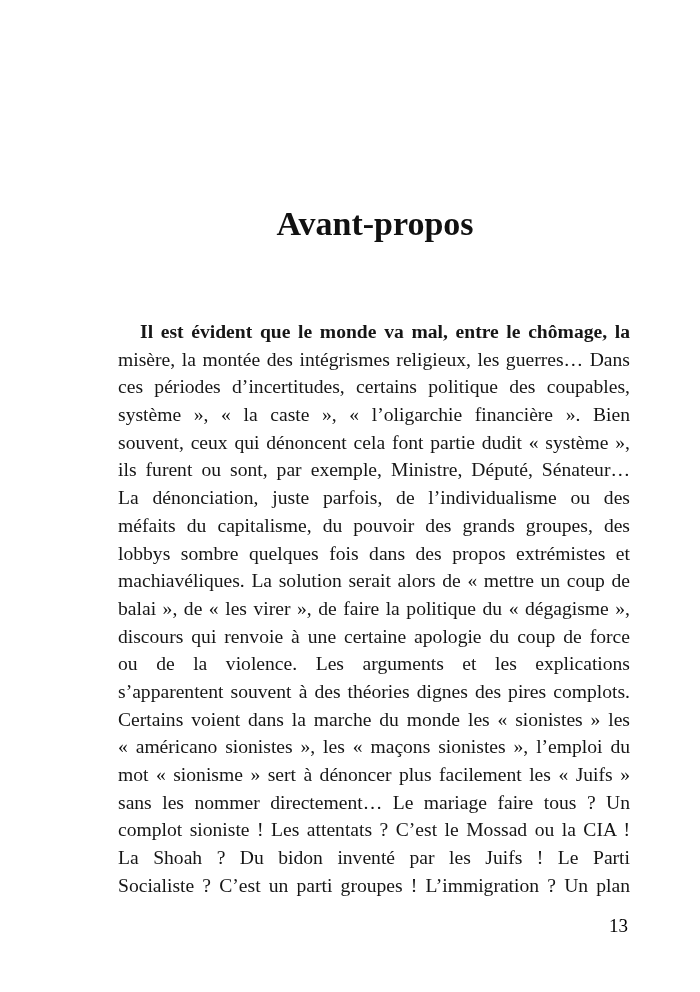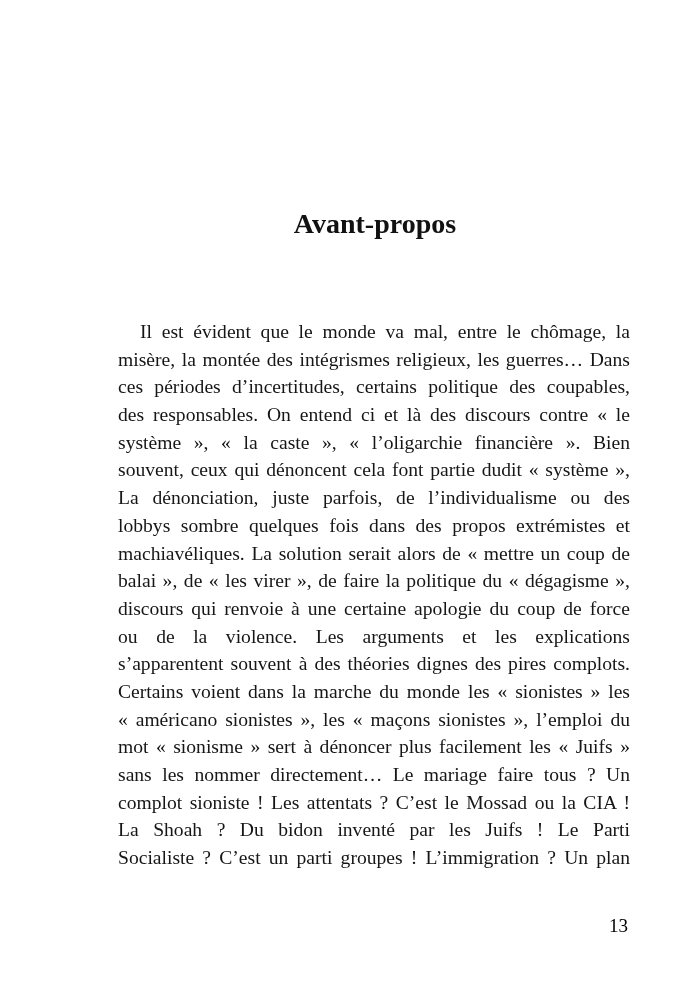--- a/index.html
+++ b/index.html
@@ -24,21 +24,21 @@
       background: #ffffff;
     }
     .title {
       position: absolute;
       left: 0;
       width: 700px;
       top: 207px;
       text-align: center;
       font-family: "Liberation Serif", "DejaVu Serif", serif;
       font-weight: bold;
-      font-size: 28px;
+      font-size: 34px;
       line-height: 34px;
       color: #111111;
       padding-left: 50px;
       box-sizing: border-box;
     }
     .body-text {
       position: absolute;
       left: 118px;
       top: 318px;
       width: 512px;
@@ -49,44 +49,46 @@
     }
     .line {
       display: block;
       text-align: justify;
       text-align-last: justify;
       white-space: nowrap;
       height: 27.7px;
     }
     .line.first {
       padding-left: 22px;
+      font-weight: bold;
     }
     .page-number {
       position: absolute;
       right: 72px;
       top: 914px;
       font-size: 19px;
       line-height: 24px;
       color: #000000;
     }
   </style>
 </head>
 <body>
 
 <div class="page">
   <div class="title">Avant-propos</div>
 
   <div class="body-text">
     <span class="line first">Il est évident que le monde va mal, entre le chômage, la</span>
     <span class="line">misère, la montée des intégrismes religieux, les guerres… Dans</span>
     <span class="line">ces périodes d’incertitudes, certains politique des coupables,</span>
-    <span class="line">des responsables. On entend ci et là des discours contre « le</span>
     <span class="line">système »,   « la   caste »,   « l’oligarchie financière ».   Bien</span>
     <span class="line">souvent, ceux qui dénoncent cela font partie dudit « système »,</span>
+    <span class="line">ils furent ou sont, par exemple, Ministre, Député, Sénateur…</span>
     <span class="line">La dénonciation, juste parfois, de l’individualisme ou des</span>
+    <span class="line">méfaits du capitalisme, du pouvoir des grands groupes, des</span>
     <span class="line">lobbys sombre quelques fois dans des propos extrémistes et</span>
     <span class="line">machiavéliques. La solution serait alors de « mettre un coup de</span>
     <span class="line">balai », de « les virer », de faire la politique du « dégagisme »,</span>
     <span class="line">discours qui renvoie à une certaine apologie du coup de force</span>
     <span class="line">ou de la violence. Les arguments et les explications</span>
     <span class="line">s’apparentent souvent à des théories dignes des pires complots.</span>
     <span class="line">Certains voient dans la marche du monde les « sionistes » les</span>
     <span class="line">« américano sionistes », les « maçons sionistes », l’emploi du</span>
     <span class="line">mot « sionisme » sert à dénoncer plus facilement les « Juifs »</span>
     <span class="line">sans les nommer directement… Le mariage faire tous ? Un</span>

